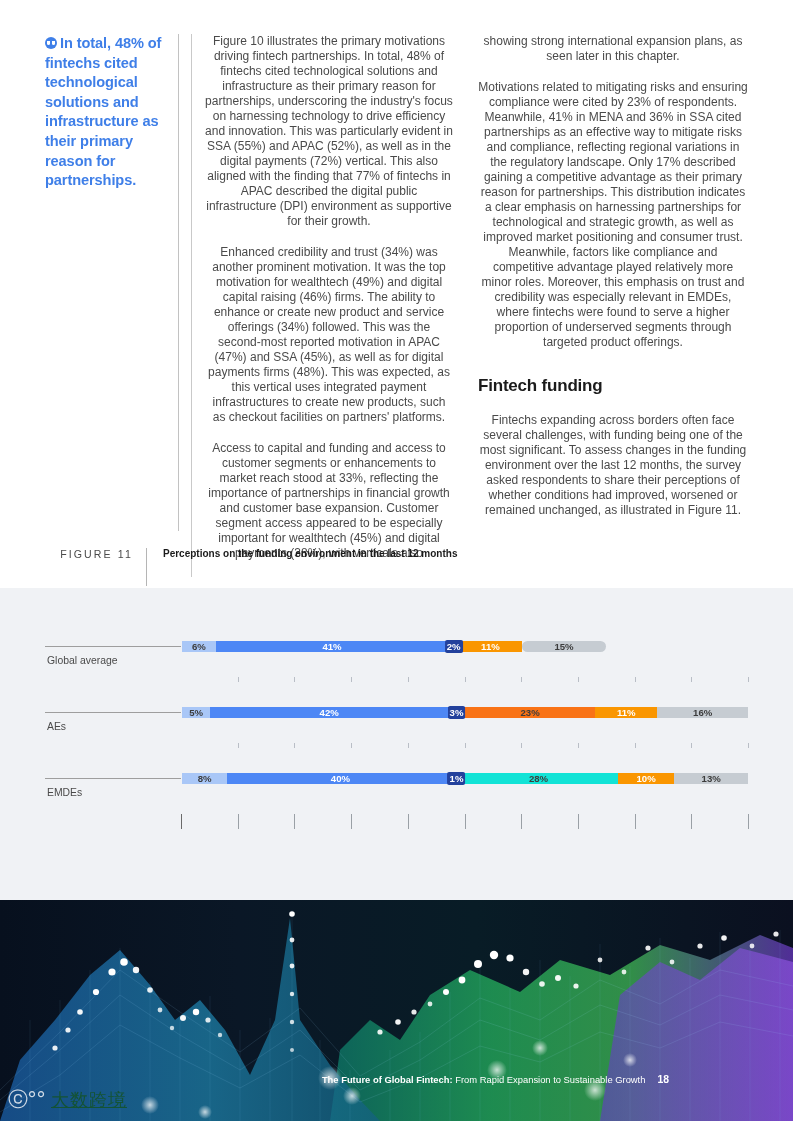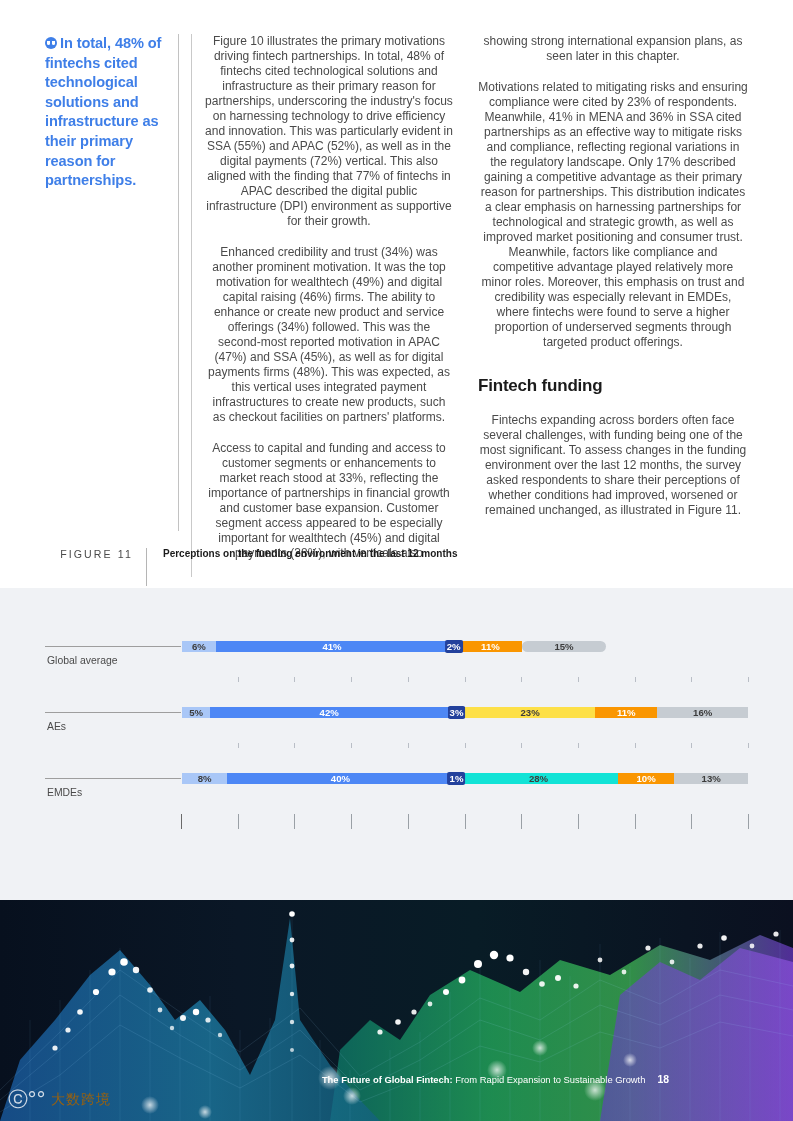--- a/index.html
+++ b/index.html
@@ -259,24 +259,25 @@
     z-index: 5;
     opacity: 0.92;
   }
   .wm-mark {
     font-size: 20px;
     color: #dfe6ee;
     font-family: "DejaVu Sans", sans-serif;
     letter-spacing: -1px;
   }
   .wm-text {
-    font-size: 14px;
-    color: #a16207;
+    font-size: 18px;
+    color: #14532d;
     font-family: "DejaVu Sans", sans-serif;
     letter-spacing: 1px;
+    text-decoration: underline;
   }
 </style>
 </head>
 <body>
 
 <div class="page-top">
 
   <div class="rule-a"></div>
 
   <div class="columns">
@@ -354,21 +355,21 @@
         <div class="bar-track">
           <div class="seg" style="width: 5%; background: rgb(169, 199, 247); color: rgb(60, 60, 60);">
             <span class="seg-label-inside">5%</span>
           </div>
           <div class="seg" style="width: 42%; background: rgb(77, 135, 245); color: rgb(255, 255, 255);">
             <span class="seg-label-inside">42%</span>
           </div>
           <div class="seg narrow" style="width: 3%; background: rgb(35, 65, 156); color: rgb(255, 255, 255);">
             <span class="seg-label-inside" style="background: rgb(35, 65, 156);">3%</span>
           </div>
-          <div class="seg" style="width: 23%; background: #fde047; color: rgb(60, 60, 60);">
+          <div class="seg" style="width: 23%; background: #f97316; color: rgb(60, 60, 60);">
             <span class="seg-label-inside">23%</span>
           </div>
           <div class="seg" style="width: 11%; background: rgb(250, 150, 0); color: rgb(255, 255, 255);">
             <span class="seg-label-inside">11%</span>
           </div>
           <div class="seg" style="width: 16%; background: rgb(198, 204, 210); color: rgb(60, 60, 60);">
             <span class="seg-label-inside">16%</span>
           </div>
         </div>
         <div class="gridline-strip">

